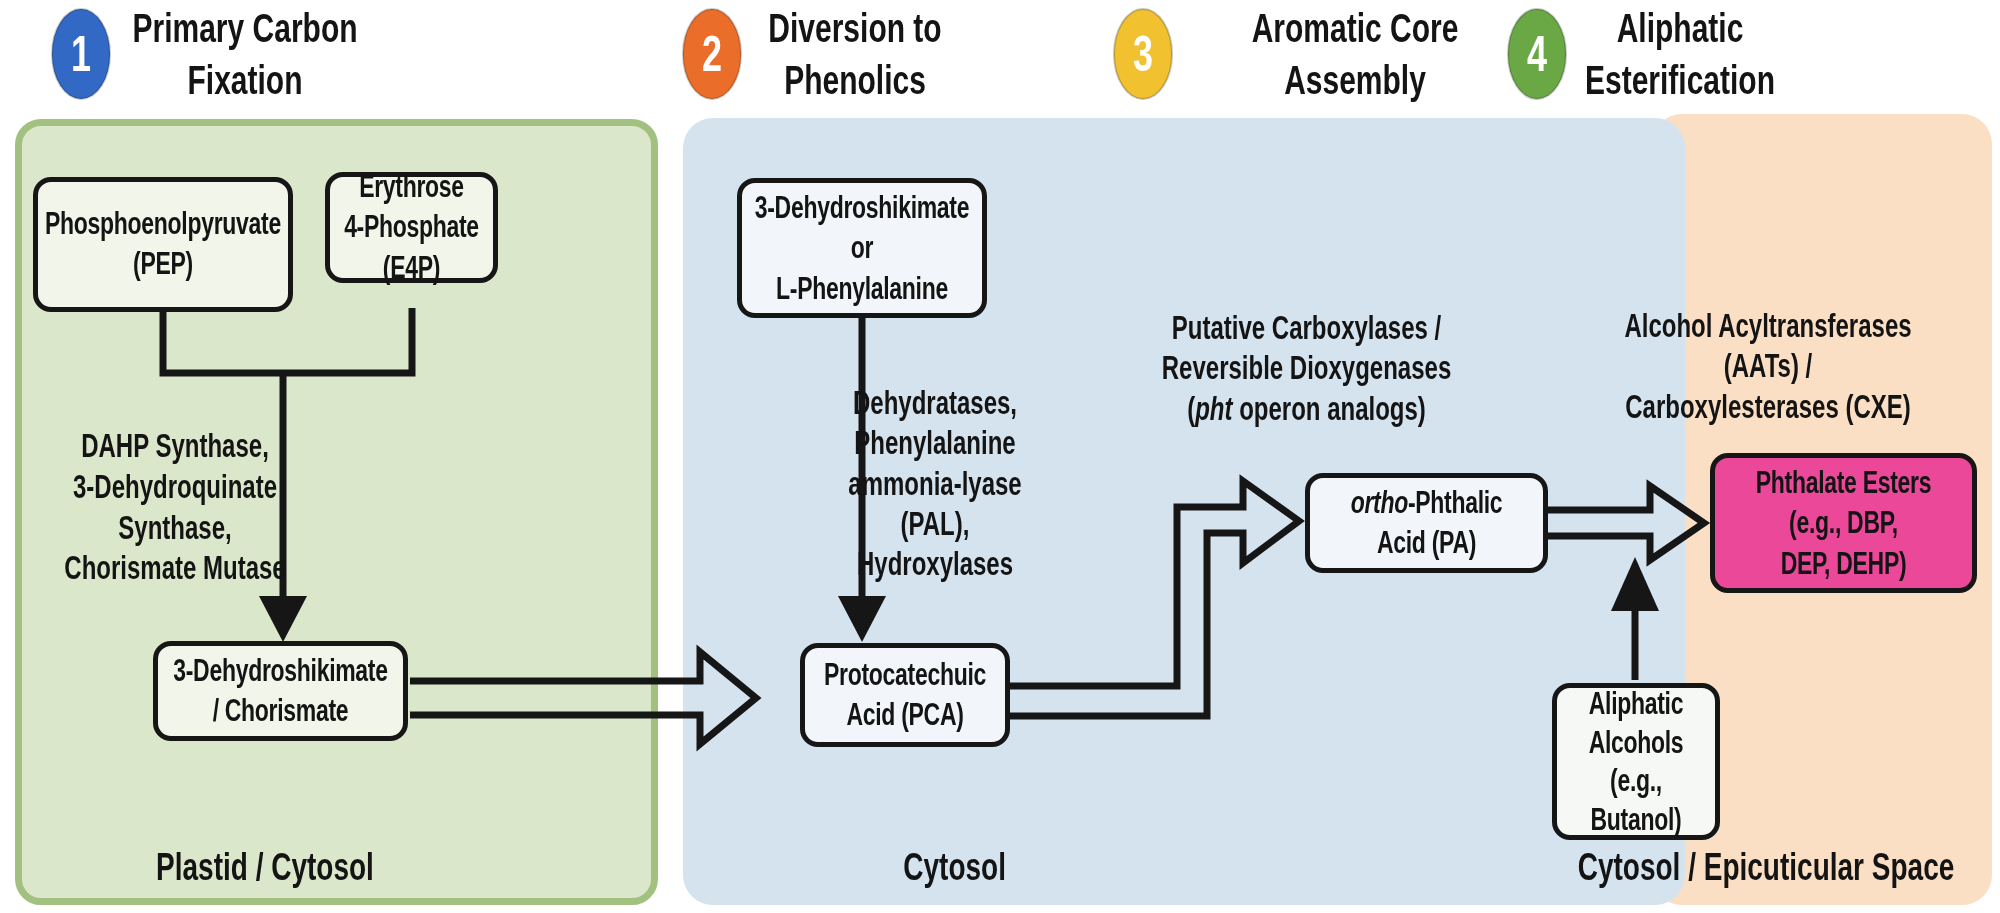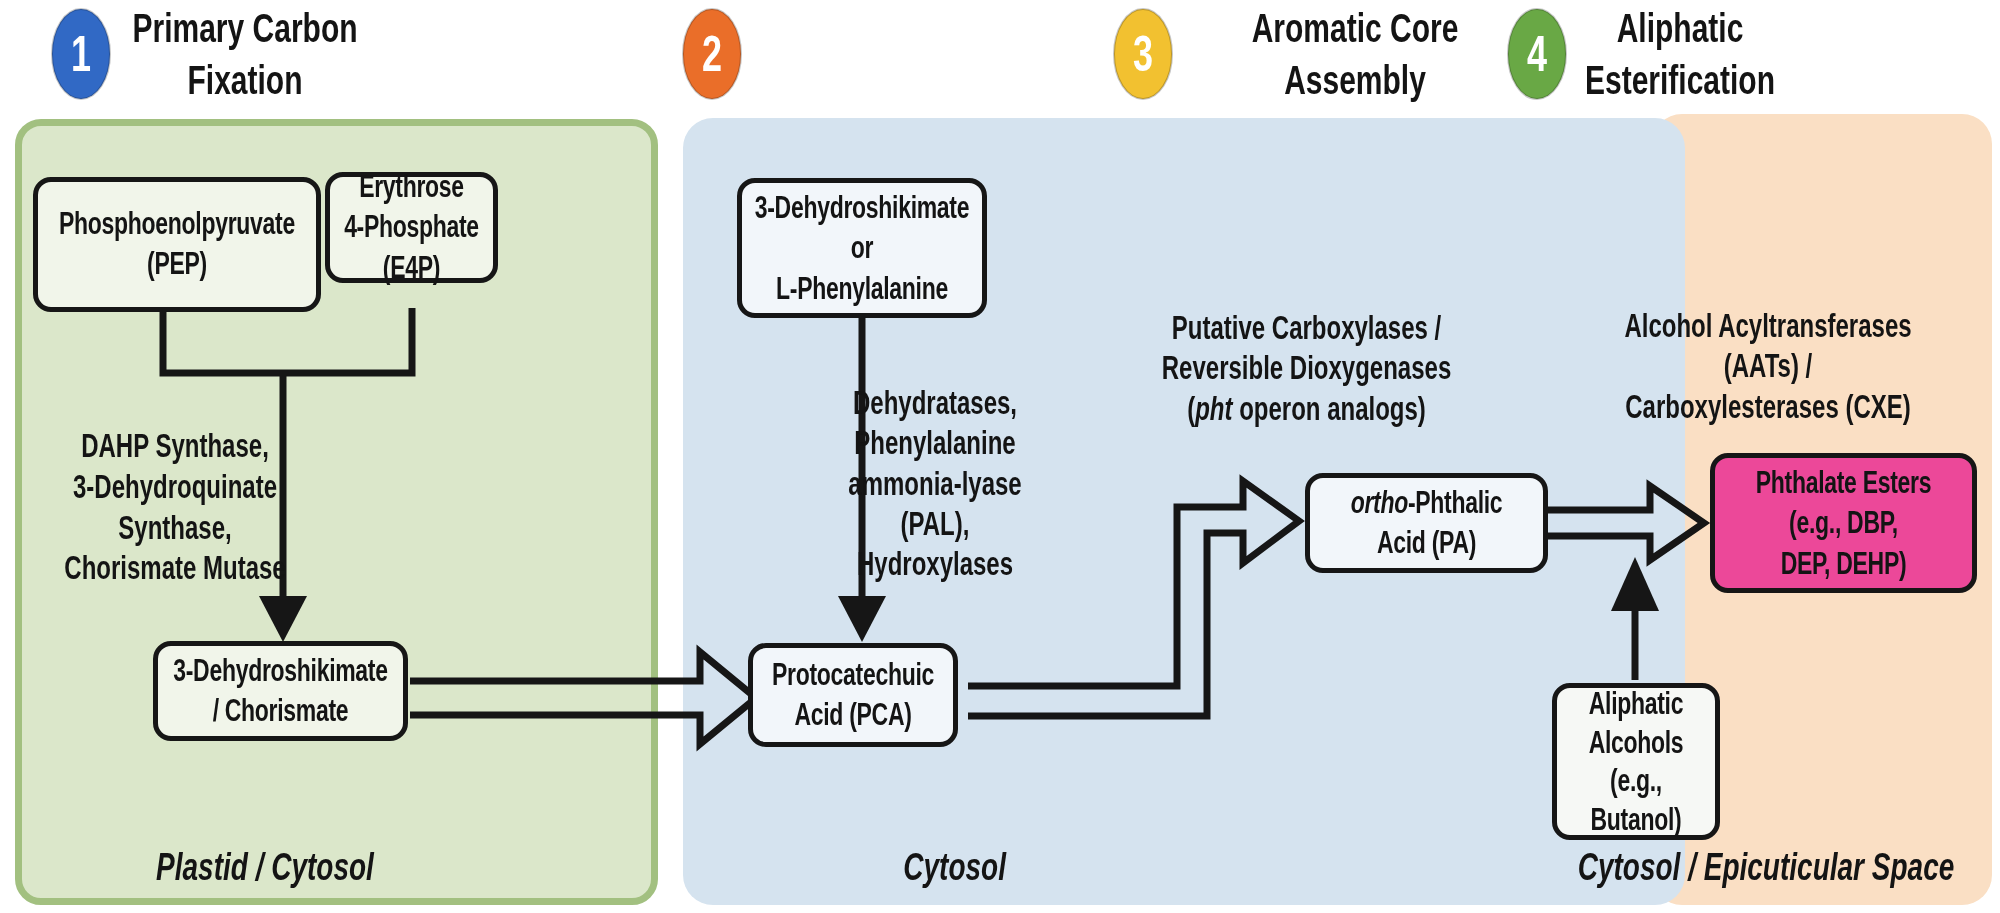--- a/index.html
+++ b/index.html
@@ -13,21 +13,21 @@
   .panel-orange{left:1652px;top:114px;width:340px;height:791px;background:#fadfc4;z-index:0;}
   .arrows{position:absolute;left:0;top:0;z-index:2;pointer-events:none;}
   .box{position:absolute;border:5px solid #161616;border-radius:18px;z-index:3;
        display:flex;flex-direction:column;align-items:center;justify-content:center;
        text-align:center;box-sizing:border-box;}
   .box-text{font-size:23px;line-height:1.28;letter-spacing:-0.3px;white-space:nowrap;}
   .fill-g{background:#f1f5ea;} .fill-b{background:#f2f6fa;} .fill-c{background:#ec4899;}
   .fill-w{background:#f6f8f5;}
   .lbl{position:absolute;z-index:3;text-align:center;}
   .lbl-text{font-size:24px;line-height:1.22;white-space:nowrap;}
-  .loc{position:absolute;z-index:3;text-align:center;font-style:italic;}
+  .loc{position:absolute;z-index:3;text-align:center;}
   .loc-text{font-size:28px;line-height:1.1;white-space:nowrap;}
   .badge{position:absolute;top:8px;width:60px;height:92px;z-index:2;
          display:flex;align-items:center;justify-content:center;}
   .badge svg{position:absolute;left:0;top:0;width:60px;height:92px;}
   .badge-num{position:relative;color:#ffffff;font-size:36px;z-index:1;}
   .title-block{position:absolute;top:8px;width:240px;height:92px;z-index:2;
                display:flex;align-items:center;justify-content:center;text-align:center;}
   .title{font-size:30px;line-height:1.27;white-space:nowrap;}
   i{font-style:italic;}
 </style>
@@ -52,20 +52,26 @@
         <div>Fixation</div>
       </div>
   </div>
 
   <div class="badge" style="left:682px">
     <svg viewBox="0 0 60 92">
         <ellipse cx="30" cy="46" rx="29" ry="45" stroke="rgba(0,0,0,0.22)" stroke-width="2" fill="#ea6e29"></ellipse>
       </svg>
     <span class="badge-num tt">2</span>
   </div>
+  <div class="title-block" style="left:735px">
+    <div class="tt title">
+        <div>Diversion to</div>
+        <div>Phenolics</div>
+      </div>
+  </div>
 
   <div class="badge" style="left:1113px">
     <svg viewBox="0 0 60 92">
         <ellipse cx="30" cy="46" rx="29" ry="45" stroke="rgba(0,0,0,0.22)" stroke-width="2" fill="#f2c130"></ellipse>
       </svg>
     <span class="badge-num tt">3</span>
   </div>
   <div class="title-block" style="left:1235px">
     <div class="tt title">
         <div>Aromatic Core</div>
@@ -91,21 +97,21 @@
     <polygon points="283,642 259,596 307,596" fill="#161616"></polygon>
     <path d="M862,315 V604" stroke="#161616" stroke-width="7" fill="none"></path>
     <polygon points="862,642 838,596 886,596" fill="#161616"></polygon>
     <path d="M410,681 H700 V652 L756,698 L700,744 V715 H410" stroke="#161616" stroke-width="7" fill="none" stroke-linejoin="miter"></path>
     <path d="M968,686 H1177 V507 H1243 V481 L1299,521 L1243,563 V533 H1207 V716 H968" stroke="#161616" stroke-width="7" fill="none" stroke-linejoin="miter"></path>
     <path d="M1548,510 H1650 V486 L1704,523 L1650,560 V536 H1548" stroke="#161616" stroke-width="7" fill="none" stroke-linejoin="miter"></path>
     <path d="M1635,680 V608" stroke="#161616" stroke-width="7" fill="none"></path>
     <polygon points="1635,557 1611,611 1659,611" fill="#161616"></polygon>
   </svg>
 
-  <div class="box fill-g" style="left:33px;top:177px;width:288px;height:135px">
+  <div class="box fill-g" style="left:33px;top:177px;width:260px;height:135px">
     <div class="tt box-text">
         <div>Phosphoenolpyruvate</div>
         <div>(PEP)</div>
       </div>
   </div>
   <div class="box fill-g" style="left:325px;top:172px;width:173px;height:111px">
     <div class="tt box-text">
         <div>Erythrose</div>
         <div>4-Phosphate</div>
         <div>(E4P)</div>
@@ -138,21 +144,21 @@
   </div>
   <div class="lbl" style="left:800px;top:410px;width:270px">
     <div class="tt lbl-text">
         <div>Dehydratases,</div>
         <div>Phenylalanine</div>
         <div>ammonia-lyase</div>
         <div>(PAL),</div>
         <div>Hydroxylases</div>
       </div>
   </div>
-  <div class="box fill-b" style="left:748px;top:643px;width:210px;height:104px">
+  <div class="box fill-b" style="left:800px;top:643px;width:210px;height:104px">
     <div class="tt box-text">
         <div>Protocatechuic</div>
         <div>Acid (PCA)</div>
       </div>
   </div>
   <div class="loc" style="left:706px;top:853px;width:300px;text-align:right">
     <div class="tt loc-text" style="transform-origin:left center">Cytosol</div>
   </div>
 
   <div class="lbl" style="left:1114px;top:324px;width:385px">

